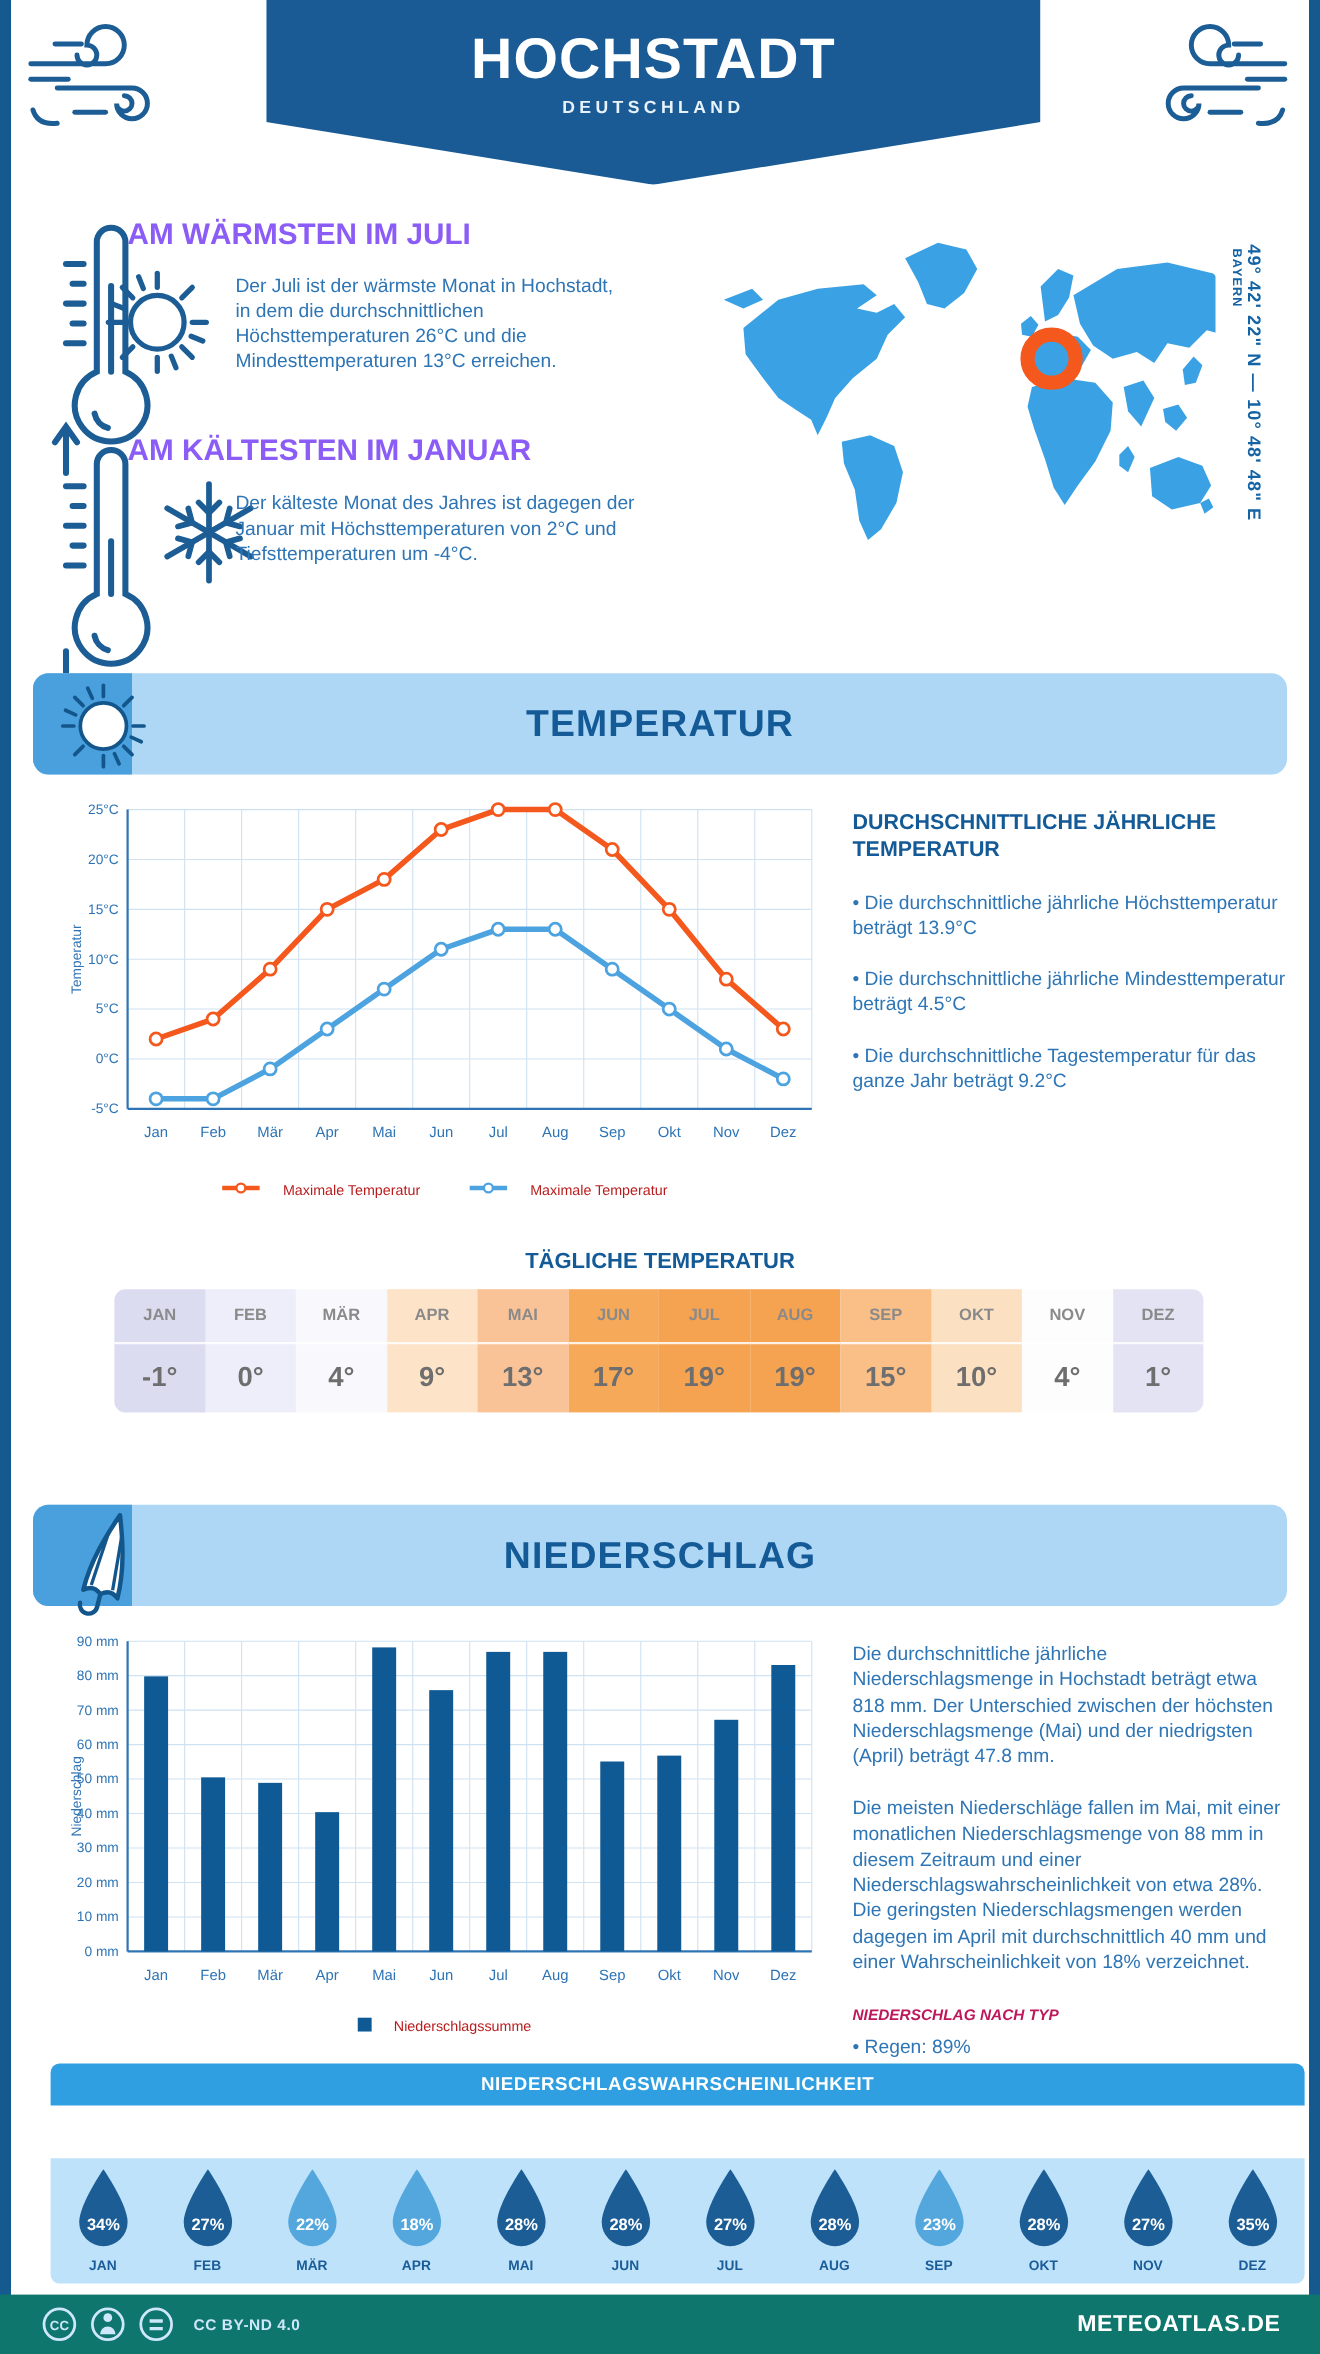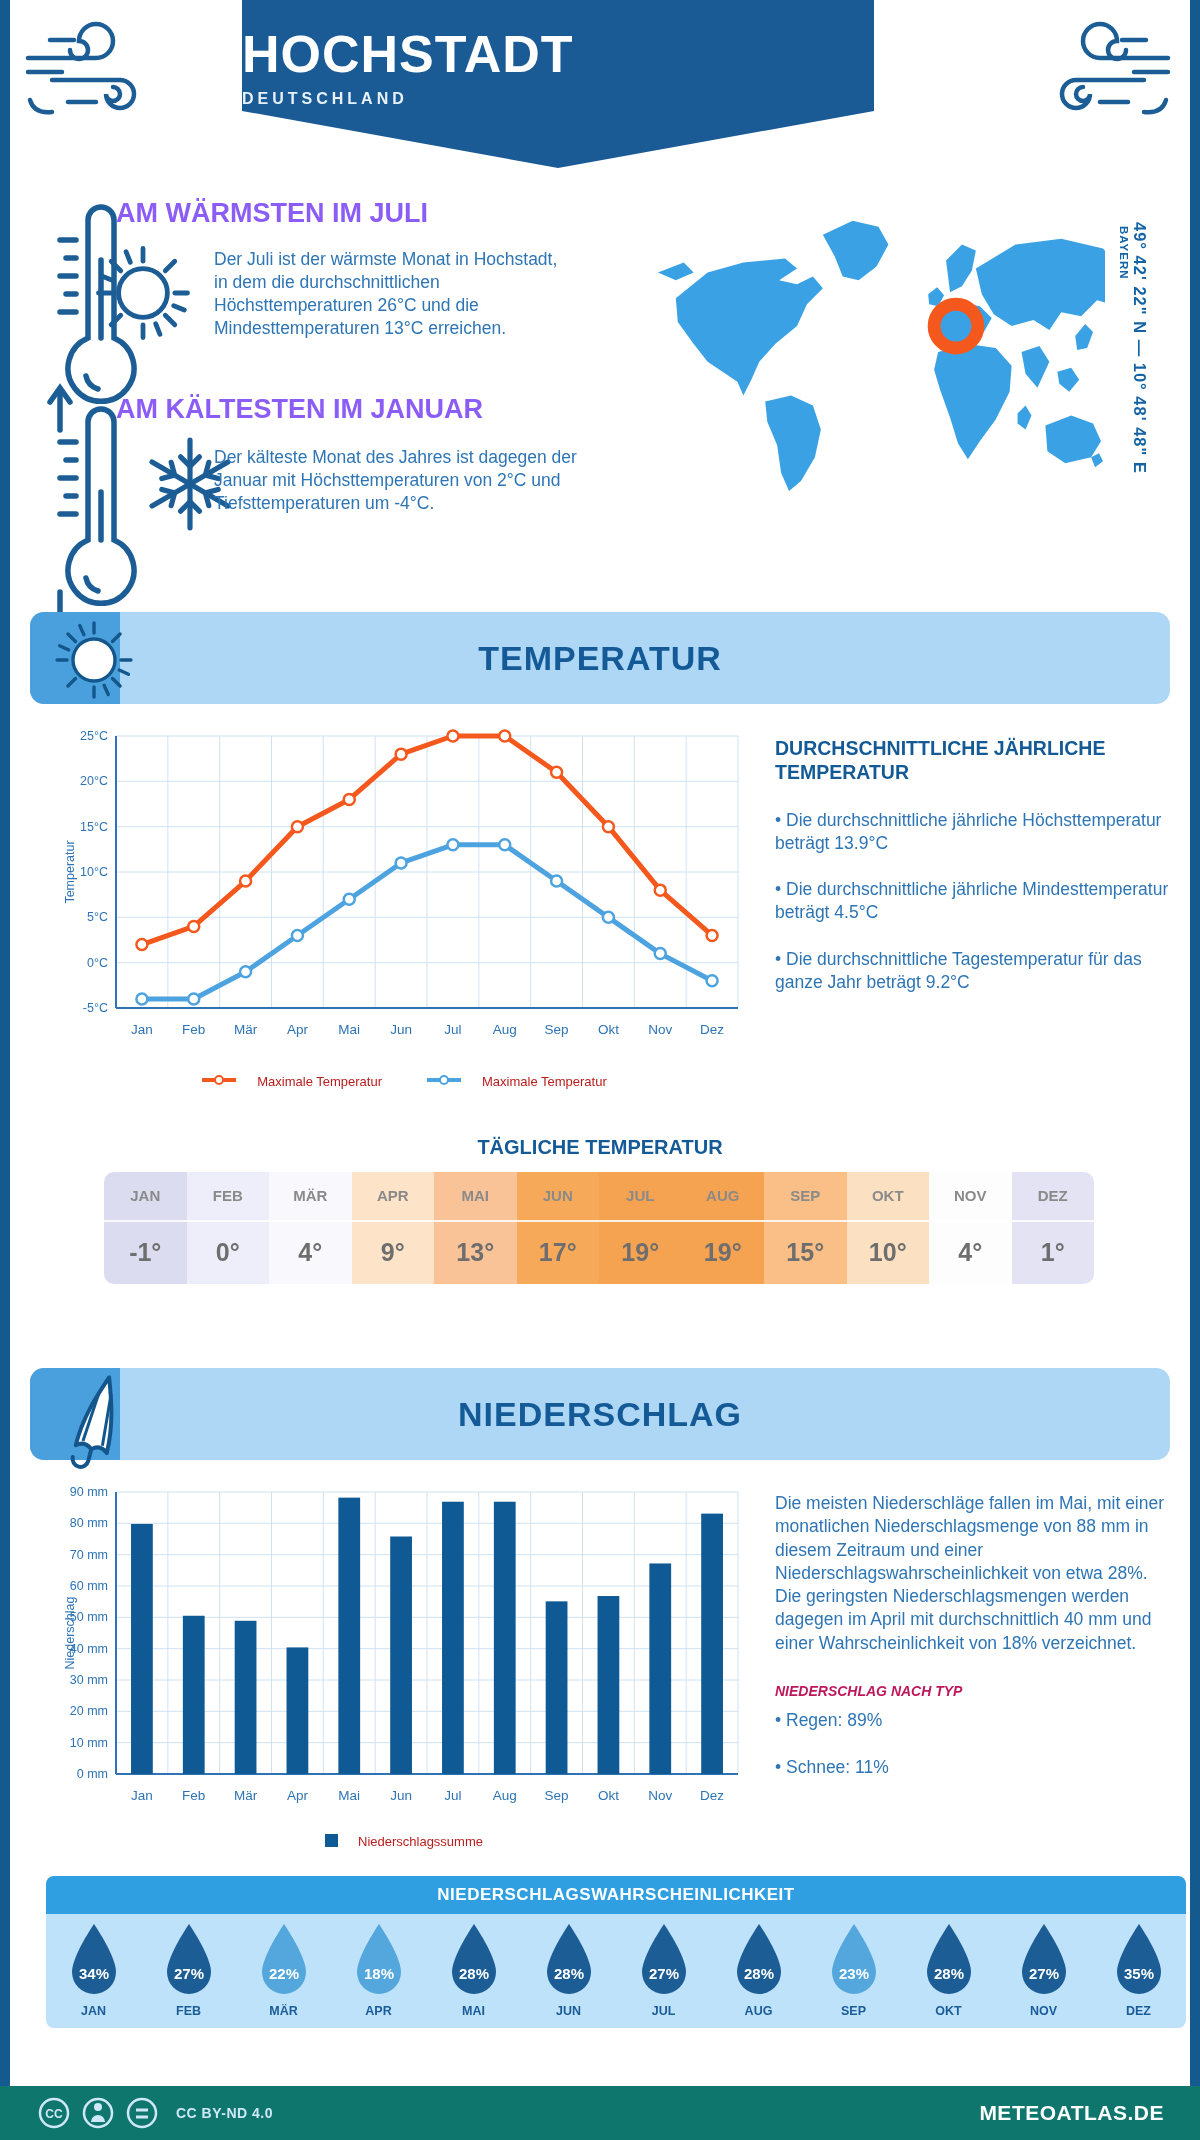--- a/index.html
+++ b/index.html
@@ -2,22 +2,22 @@
 <html><head>
 <meta charset="utf-8">
 <style>
   html,body{margin:0;padding:0;background:#ffffff;}
   .page{position:relative;width:1200px;height:2140px;background:#fff;overflow:hidden;
         font-family:"Liberation Sans",sans-serif;}
   .edge{position:absolute;top:0;bottom:0;width:10px;background:#155a8e;z-index:5;}
   .edge.l{left:0}.edge.r{right:0}
 
   
-  .banner{position:absolute;left:242px;top:0;width:632px;height:168px;background:#1a5b96;
-          clip-path:polygon(0 0,100% 0,100% 66%,50% 100%,0 66%);text-align:left;color:#fff;z-index:2;}
+  .banner{position:absolute;left:242px;top:0;width:704px;height:168px;background:#1a5b96;
+          clip-path:polygon(0 0,100% 0,100% 66%,50% 100%,0 66%);text-align:center;color:#fff;z-index:2;}
   .banner h1{margin:24px 0 0;font-size:52px;letter-spacing:1px;}
   .banner .sub{margin-top:6px;font-size:16px;letter-spacing:4px;color:#e8f2fb;font-weight:bold;}
   .windicon{position:absolute;z-index:1;}
 
   
   .blkhead{position:absolute;font-size:27px;font-weight:bold;color:#8b5cf6;}
   .blktext{position:absolute;font-size:17.5px;color:#2e75b5;line-height:1.32;}
 
   .coords{position:absolute;left:1118px;top:222px;writing-mode:vertical-rl;text-orientation:mixed;
           color:#1464a5;z-index:2;}
@@ -51,21 +51,21 @@
 
   
   .ptext p{font-size:17.5px;color:#2e75b5;line-height:1.33;margin:0 0 24px;}
   .typhead{font-size:14px;font-weight:bold;color:#be185d;margin:28px 0 10px;font-style:italic;}
   .typline{font-size:17.5px;color:#2e75b5;line-height:1.5;margin:0;}
 
   
   .prob{position:absolute;left:30px;top:1876px;width:1140px;padding-left:16px;}
   .probhead{height:38px;background:#2f9fe2;border-radius:8px 8px 0 0;color:#fff;text-align:center;
             line-height:38px;font-size:17px;font-weight:bold;letter-spacing:.5px;}
-  .probbody{height:114px;background:#bfe2fb;border-radius:0 0 8px 8px;display:flex;}
+  .probbody{height:114px;background:#bfe2fb;border-radius:0 0 8px 8px;display:flex;margin-top:48px;}
   .dropcol{width:95px;text-align:center;}
   .dropcol svg{margin-top:8px;}
   .dropmon{font-size:12.5px;font-weight:bold;color:#1a5c97;margin-top:2px;}
 
   
   .footer{position:absolute;left:0;right:0;top:2086px;height:54px;background:#0f766e;z-index:6;
           display:flex;align-items:center;}
   .license{margin-left:12px;font-size:14px;font-weight:bold;color:#cfe7fb;letter-spacing:.5px;}
   .site{position:absolute;right:36px;font-size:21px;font-weight:bold;color:#fff;letter-spacing:.5px;}
 
@@ -447,20 +447,21 @@
   <div class="legend" style="left:58px;top:1834px;width:692px" id="legend2">
       <div class="legend-item">
         <span><svg width="13" height="13">
             <rect width="13" height="13" fill="#0f5a94"></rect>
           </svg></span>
         <span>Niederschlagssumme</span>
       </div>
     </div>
 
   <div class="abs ptext" style="left:775px;top:1492px;width:400px">
+    <p>Die durchschnittliche jährliche Niederschlagsmenge in Hochstadt beträgt etwa 818 mm. Der Unterschied zwischen der höchsten Niederschlagsmenge (Mai) und der niedrigsten (April) beträgt 47.8 mm.</p>
     <p>Die meisten Niederschläge fallen im Mai, mit einer monatlichen Niederschlagsmenge von 88 mm in diesem Zeitraum und einer Niederschlagswahrscheinlichkeit von etwa 28%. Die geringsten Niederschlagsmengen werden dagegen im April mit durchschnittlich 40 mm und einer Wahrscheinlichkeit von 18% verzeichnet.</p>
     <h4 class="typhead">NIEDERSCHLAG NACH TYP</h4>
     <p class="typline">• Regen: 89%</p>
     <p class="typline">• Schnee: 11%</p>
   </div>
 
   <div class="prob">
     <div class="probhead">NIEDERSCHLAGSWAHRSCHEINLICHKEIT</div>
     <div class="probbody" id="drops">
         <div class="dropcol"><svg width="56" height="76" viewBox="0 0 56 76">

